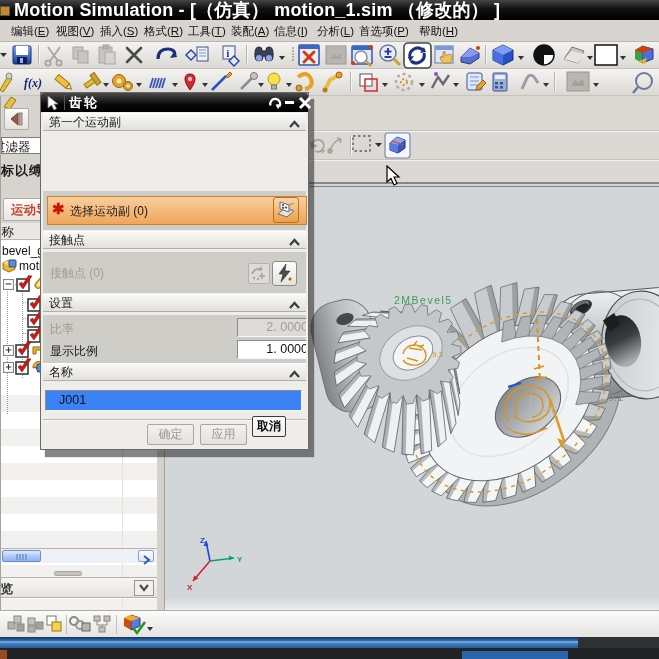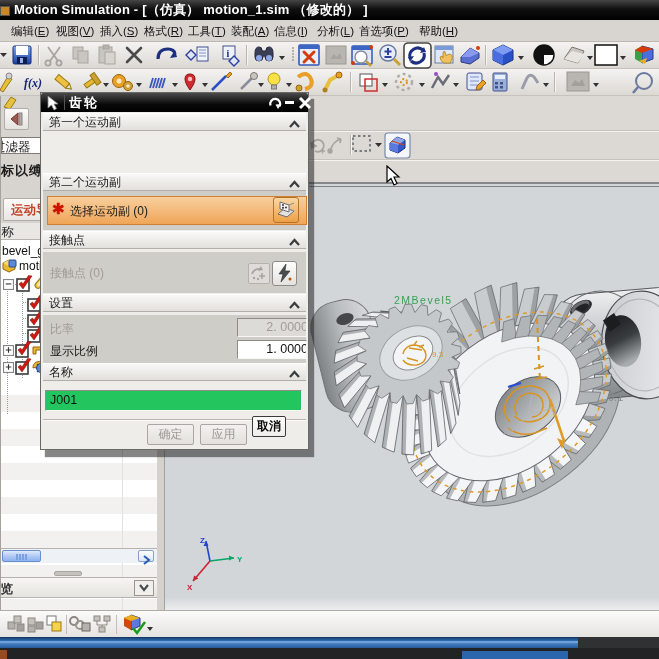--- a/index.html
+++ b/index.html
@@ -2,21 +2,21 @@
 <html><head>
 <meta charset="utf-8">
 <style>
 * { margin:0; padding:0; box-sizing:border-box; }
 html,body { width:659px; height:659px; overflow:hidden; font-family:"Liberation Sans",sans-serif; }
 #page { position:relative; width:659px; height:659px; background:#d3d6d9; }
 .abs { position:absolute; }
 
 #titlebar { left:0; top:0; width:659px; height:20px;
   background:linear-gradient(#454545,#101010 45%,#000); color:#fff;
-  font-size:13px; font-weight:bold; letter-spacing:0.2px; line-height:20px; white-space:nowrap;}
+  font-size:18px; font-weight:bold; letter-spacing:0.2px; line-height:20px; white-space:nowrap;}
 #titlebar .txt{ position:absolute; left:14px; top:0px;}
 
 #menubar { left:0; top:20px; width:659px; height:22px; background:#d8d5d0;
   border-bottom:1px solid #bcb9b4; font-size:11.5px; color:#111; }
 #menubar span { position:absolute; top:4px; }
 
 .tbrow { left:0; width:659px; background:linear-gradient(#f4f3f1,#dcd9d4); border-bottom:1px solid #c6c3be; }
 #tb1 { top:42px; height:27px; }
 #tb2 { top:69px; height:27px; }
 #tb3 { left:157px; top:96px; width:502px; height:88px; background:#dcd9d4; border-bottom:2px solid #85878a;}
@@ -804,23 +804,20 @@
   <div style="position:absolute;left:244px;top:8px;width:9px;height:3px;background:#fff"></div>
   <svg style="position:absolute;left:256px;top:2px" width="16" height="16" viewBox="0 0 16 16">
     <path d="M3 3 L13 13 M13 3 L3 13" stroke="#fff" stroke-width="3"></path>
   </svg>
 </div>
 
 <div class="sect" style="top:20px;">第一个运动副<span class="chev"><svg width="13" height="10" viewBox="0 0 13 10">
             <path d="M2 8 L6.5 3 L11 8" fill="none" stroke="#3a3d40" stroke-width="2.2"></path>
           </svg></span></div>
 
-<div class="sect" style="top:80px;">第二个运动副<span class="chev"><svg width="13" height="10" viewBox="0 0 13 10">
-            <path d="M2 8 L6.5 3 L11 8" fill="none" stroke="#3a3d40" stroke-width="2.2"></path>
-          </svg></span></div>
 <div class="well" style="top:98px;height:39px;">
   <div style="position:absolute;left:4px;top:5px;width:260px;height:29px;background:linear-gradient(#f8cf9e,#efa558);border:1px solid #d08034;"></div>
   <span style="position:absolute;left:9px;top:9px;font-size:15px;color:#cc1500;font-weight:bold;">✱</span>
   <span class="txt12" style="position:absolute;left:27px;top:12px;">选择运动副 (0)</span>
   <div class="ibtn" style="left:230px;top:6px;background:linear-gradient(#fad7a8,#eda045);border-color:#b87226;"><svg width="24" height="24" viewBox="0 0 24 24">
 <path d="M4 16 L13 19 L20 13 L11 10 Z" fill="#e4e2de" stroke="#6a6d70"></path>
 <path d="M6 4 L15 7 L15 14 L6 11 Z" fill="#f6f5f3" stroke="#6a6d70"></path>
 <circle cx="9" cy="7" r="1.1" fill="#444"></circle>
             <circle cx="12" cy="9.5" r="1.1" fill="#444"></circle>
             <circle cx="9" cy="9.8" r="1.1" fill="#444"></circle>
@@ -856,21 +853,21 @@
 <div class="well" style="top:222px;height:55px;">
   <span class="txt12 gray" style="position:absolute;left:7px;top:6px;">比率</span>
   <div class="field" style="left:194px;top:3px;width:70px;height:19px;background:#dddbd7;color:#a09d99;text-align:right;line-height:17px;padding-right:0;margin-right:0;overflow:hidden;"><span style="margin-right:-2px">2. 0000</span></div>
   <span class="txt12" style="position:absolute;left:7px;top:28px;">显示比例</span>
   <div class="field" style="left:194px;top:25px;width:70px;height:19px;background:#fff;color:#111;text-align:right;line-height:17px;padding-right:0;overflow:hidden;"><span style="margin-right:-2px">1. 0000</span></div>
 </div>
 
 <div class="sect" style="top:270px;">名称<span class="chev"><svg width="13" height="10" viewBox="0 0 13 10">
             <path d="M2 8 L6.5 3 L11 8" fill="none" stroke="#3a3d40" stroke-width="2.2"></path>
           </svg></span></div>
-<div class="field" style="left:4px;top:297px;width:257px;height:21px;background:#22c55e;color:#111;line-height:19px;padding-left:4px;">J001</div>
+<div class="field" style="left:4px;top:297px;width:257px;height:21px;background:#3b82f6;color:#111;line-height:19px;padding-left:13px;">J001</div>
 
 <div style="position:absolute;left:2px;top:326px;width:263px;height:1px;background:#b9b6b2"></div>
 <div style="position:absolute;left:2px;top:327px;width:263px;height:1px;background:#fbfaf9"></div>
 <div class="btn" style="left:106px;top:331px;width:47px;">确定</div>
 <div class="btn" style="left:159px;top:331px;width:47px;">应用</div>
 <div class="btn on" style="left:211px;top:323px;width:34px;">取消</div>
 </div>
 
 </div>
 

